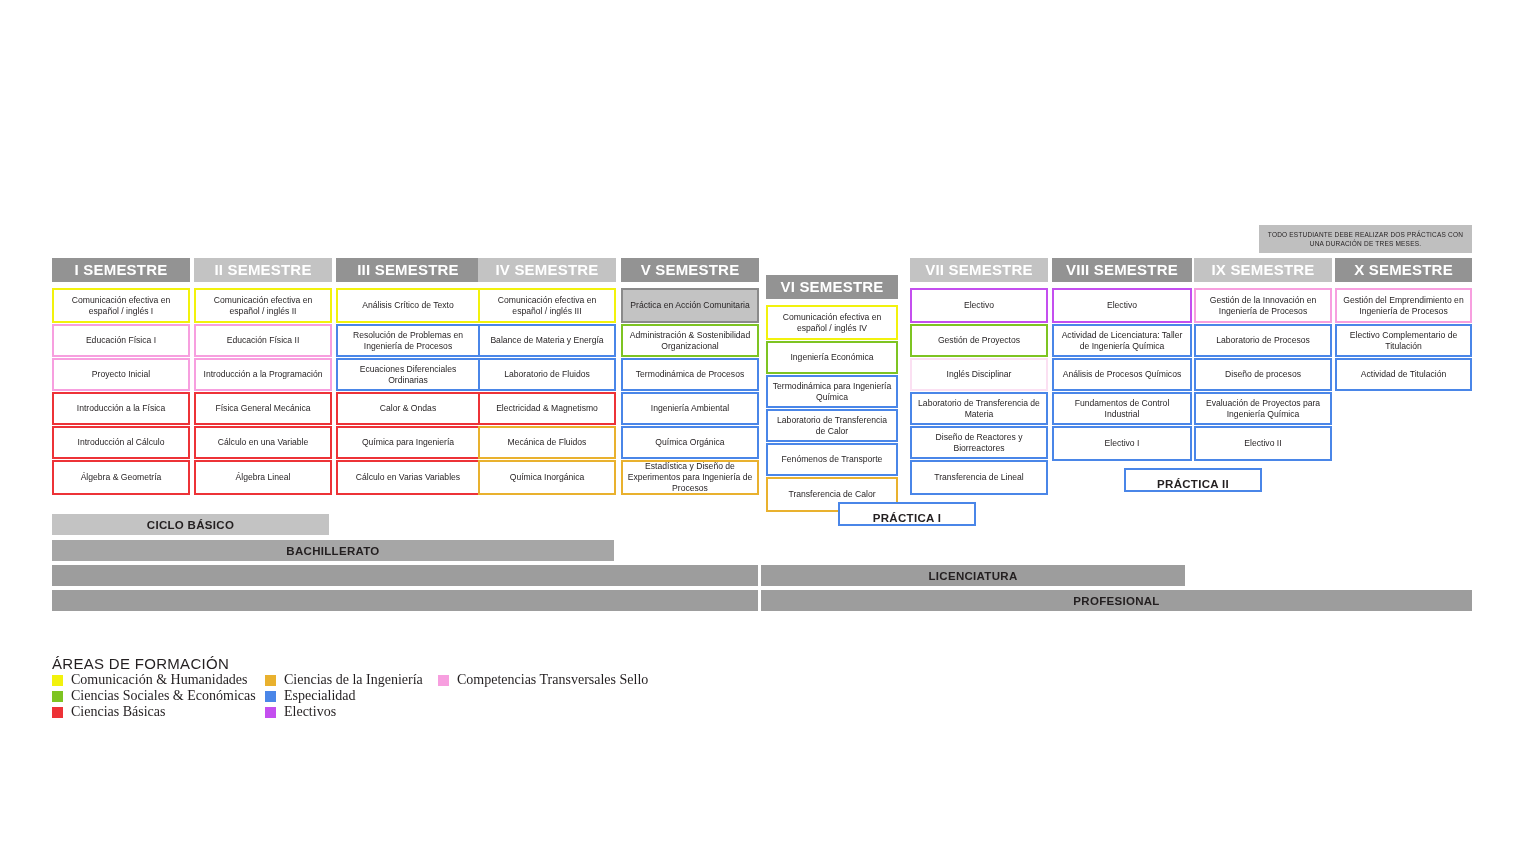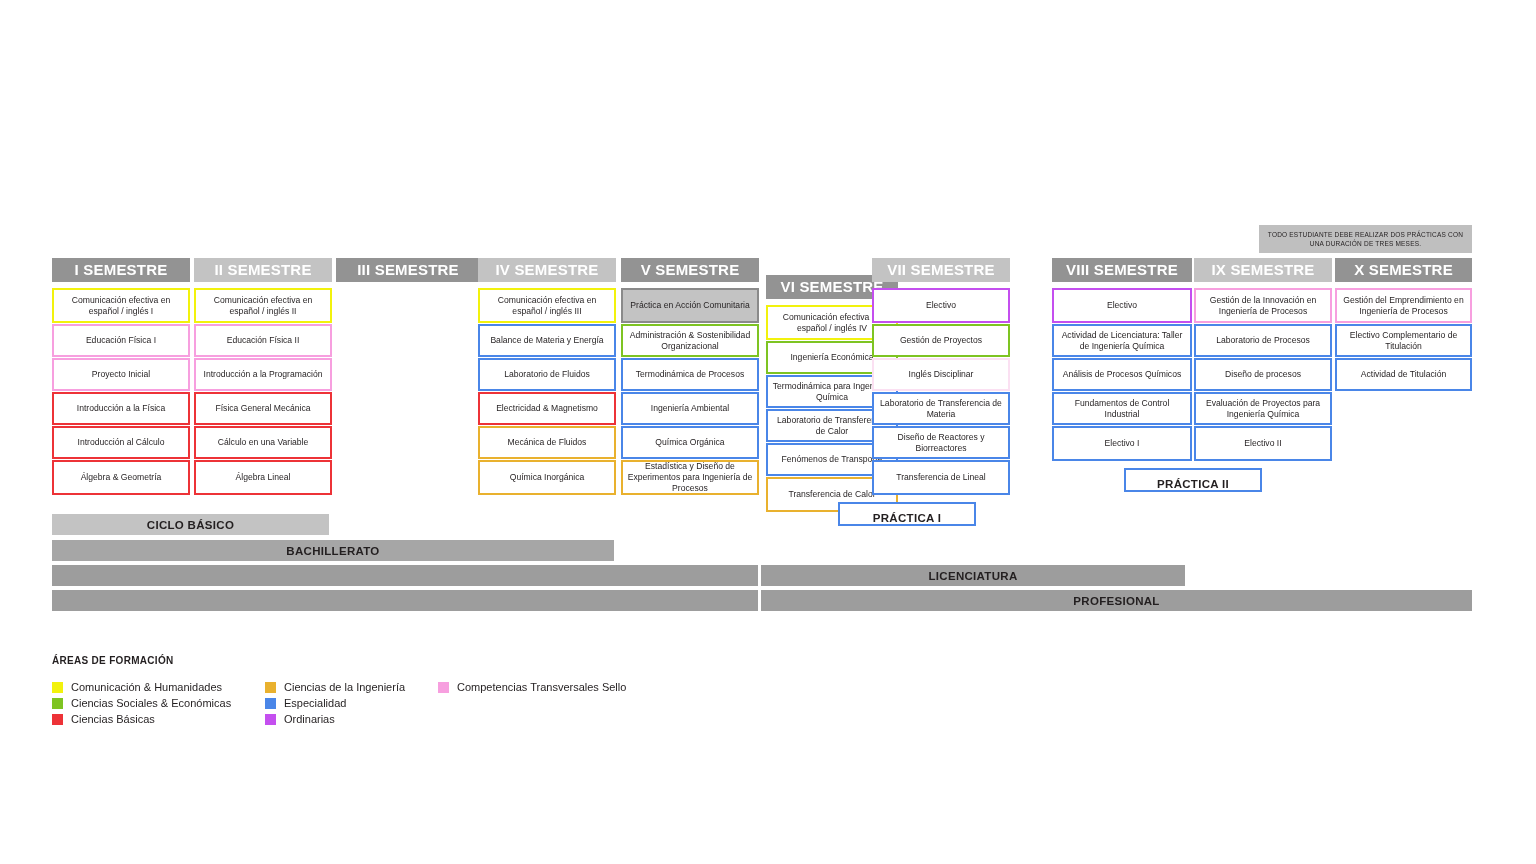--- a/index.html
+++ b/index.html
@@ -132,43 +132,43 @@
   #cycle-basico       { left: 52px;  top: 514px; width: 277px; height: 21px; background: #c3c3c3; }
   #cycle-bachillerato { left: 52px;  top: 540px; width: 562px; height: 21px; background: #a6a6a6; }
   #cycle-licenciatura-left  { left: 52px;  top: 565px; width: 706px; height: 21px; background: #9d9d9d; }
   #cycle-licenciatura       { left: 761px; top: 565px; width: 424px; height: 21px; background: #9d9d9d; }
   #cycle-profesional-left   { left: 52px;  top: 590px; width: 706px; height: 21px; background: #9d9d9d; }
   #cycle-profesional        { left: 761px; top: 590px; width: 711px; height: 21px; background: #9d9d9d; }
 
   
   #legend { position: absolute; left: 52px; top: 655px; }
   #legend-title {
-    font-weight: bold;
-    font-size: 10px;
+    font-weight: normal;
+    font-size: 15px;
     letter-spacing: 0.3px;
-    margin-bottom: 13px;
+    margin-bottom: 0;
     color: #231f20;
   }
   #legend-cols { display: flex; }
   .legend-col { margin-right: 33px; }
   .legend-col:nth-child(1) { width: 180px; }
   .legend-col:nth-child(2) { width: 140px; }
   .legend-item {
     display: flex;
     align-items: center;
     height: 16px;
     margin-bottom: 0px;
   }
   .legend-swatch {
     width: 11px;
     height: 11px;
     margin-right: 8px;
     flex: 0 0 auto;
   }
-  .legend-label { font-size: 11px; color: #231f20; white-space: nowrap; }
+  .legend-label { font-size: 14px; color: #231f20; white-space: nowrap; font-family: Liberation Serif, serif; }
 </style>
 </head>
 <body>
 
 <div id="curriculum-root">
 
   <div id="practice-note">
     <span>TODO ESTUDIANTE DEBE REALIZAR DOS PRÁCTICAS CON UNA DURACIÓN DE TRES MESES.</span>
   </div>
 
@@ -193,20 +193,28 @@
         <div class="course h1 c-sello">Educación Física II</div>
         <div class="course h1 c-sello">Introducción a la Programación</div>
         <div class="course h1 c-basicas">Física General Mecánica</div>
         <div class="course h1 c-basicas">Cálculo en una Variable</div>
         <div class="course h2 c-basicas">Álgebra Lineal</div>
       </div>
     </div>
 
     <div class="sem-col" style="left:284px; width:144px;">
       <div class="sem-header dark">III SEMESTRE</div>
+      <div class="courses">
+        <div class="course h2 c-comhum">Análisis Crítico de Texto</div>
+        <div class="course h1 c-especial">Resolución de Problemas en Ingeniería de Procesos</div>
+        <div class="course h1 c-especial">Ecuaciones Diferenciales Ordinarias</div>
+        <div class="course h1 c-basicas">Calor &amp; Ondas</div>
+        <div class="course h1 c-basicas">Química para Ingeniería</div>
+        <div class="course h2 c-basicas">Cálculo en Varias Variables</div>
+      </div>
     </div>
 
     <div class="sem-col" style="left:426px; width:138px;">
       <div class="sem-header light">IV SEMESTRE</div>
       <div class="courses">
         <div class="course h2 c-comhum">Comunicación efectiva en español / inglés III</div>
         <div class="course h1 c-especial">Balance de Materia y Energía</div>
         <div class="course h1 c-especial">Laboratorio de Fluidos</div>
         <div class="course h1 c-basicas">Electricidad &amp; Magnetismo</div>
         <div class="course h1 c-ingenier">Mecánica de Fluidos</div>
@@ -231,21 +239,21 @@
       <div class="courses">
         <div class="course h2 c-comhum">Comunicación efectiva en español / inglés IV</div>
         <div class="course h1 c-socecon">Ingeniería Económica</div>
         <div class="course h1 c-especial">Termodinámica para Ingeniería Química</div>
         <div class="course h1 c-especial">Laboratorio de Transferencia de Calor</div>
         <div class="course h1 c-especial">Fenómenos de Transporte</div>
         <div class="course h2 c-ingenier">Transferencia de Calor</div>
       </div>
     </div>
 
-    <div class="sem-col" style="left:820px; width:138px;">
+    <div class="sem-col" style="left:858px; width:138px;">
       <div class="sem-header light">VII SEMESTRE</div>
       <div class="courses">
         <div class="course h2 c-electivo">Electivo</div>
         <div class="course h1 c-socecon">Gestión de Proyectos</div>
         <div class="course h1 c-sello-lt">Inglés Disciplinar</div>
         <div class="course h1 c-especial">Laboratorio de Transferencia de Materia</div>
         <div class="course h1 c-especial">Diseño de Reactores y Biorreactores</div>
         <div class="course h2 c-especial">Transferencia de Lineal</div>
       </div>
     </div>
@@ -328,21 +336,21 @@
         <div class="legend-item">
           <span class="legend-swatch" style="background:#e9b12e"></span>
           <span class="legend-label">Ciencias de la Ingeniería</span>
         </div>
         <div class="legend-item">
           <span class="legend-swatch" style="background:#4a86e8"></span>
           <span class="legend-label">Especialidad</span>
         </div>
         <div class="legend-item">
           <span class="legend-swatch" style="background:#c44fef"></span>
-          <span class="legend-label">Ordinarias</span>
+          <span class="legend-label">Electivos</span>
         </div>
       </div>
 
       <div class="legend-col">
         <div class="legend-item">
           <span class="legend-swatch" style="background:#f79fdf"></span>
           <span class="legend-label">Competencias Transversales Sello</span>
         </div>
       </div>
 

